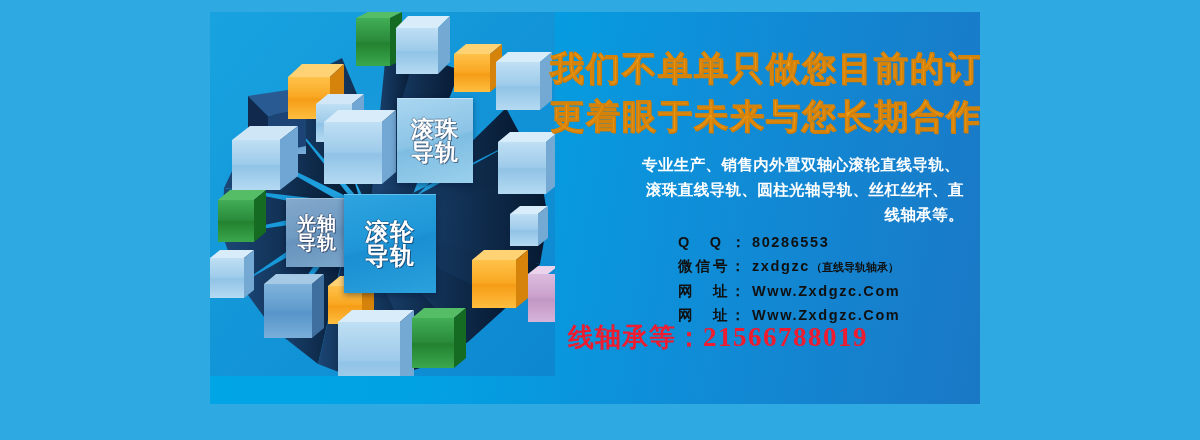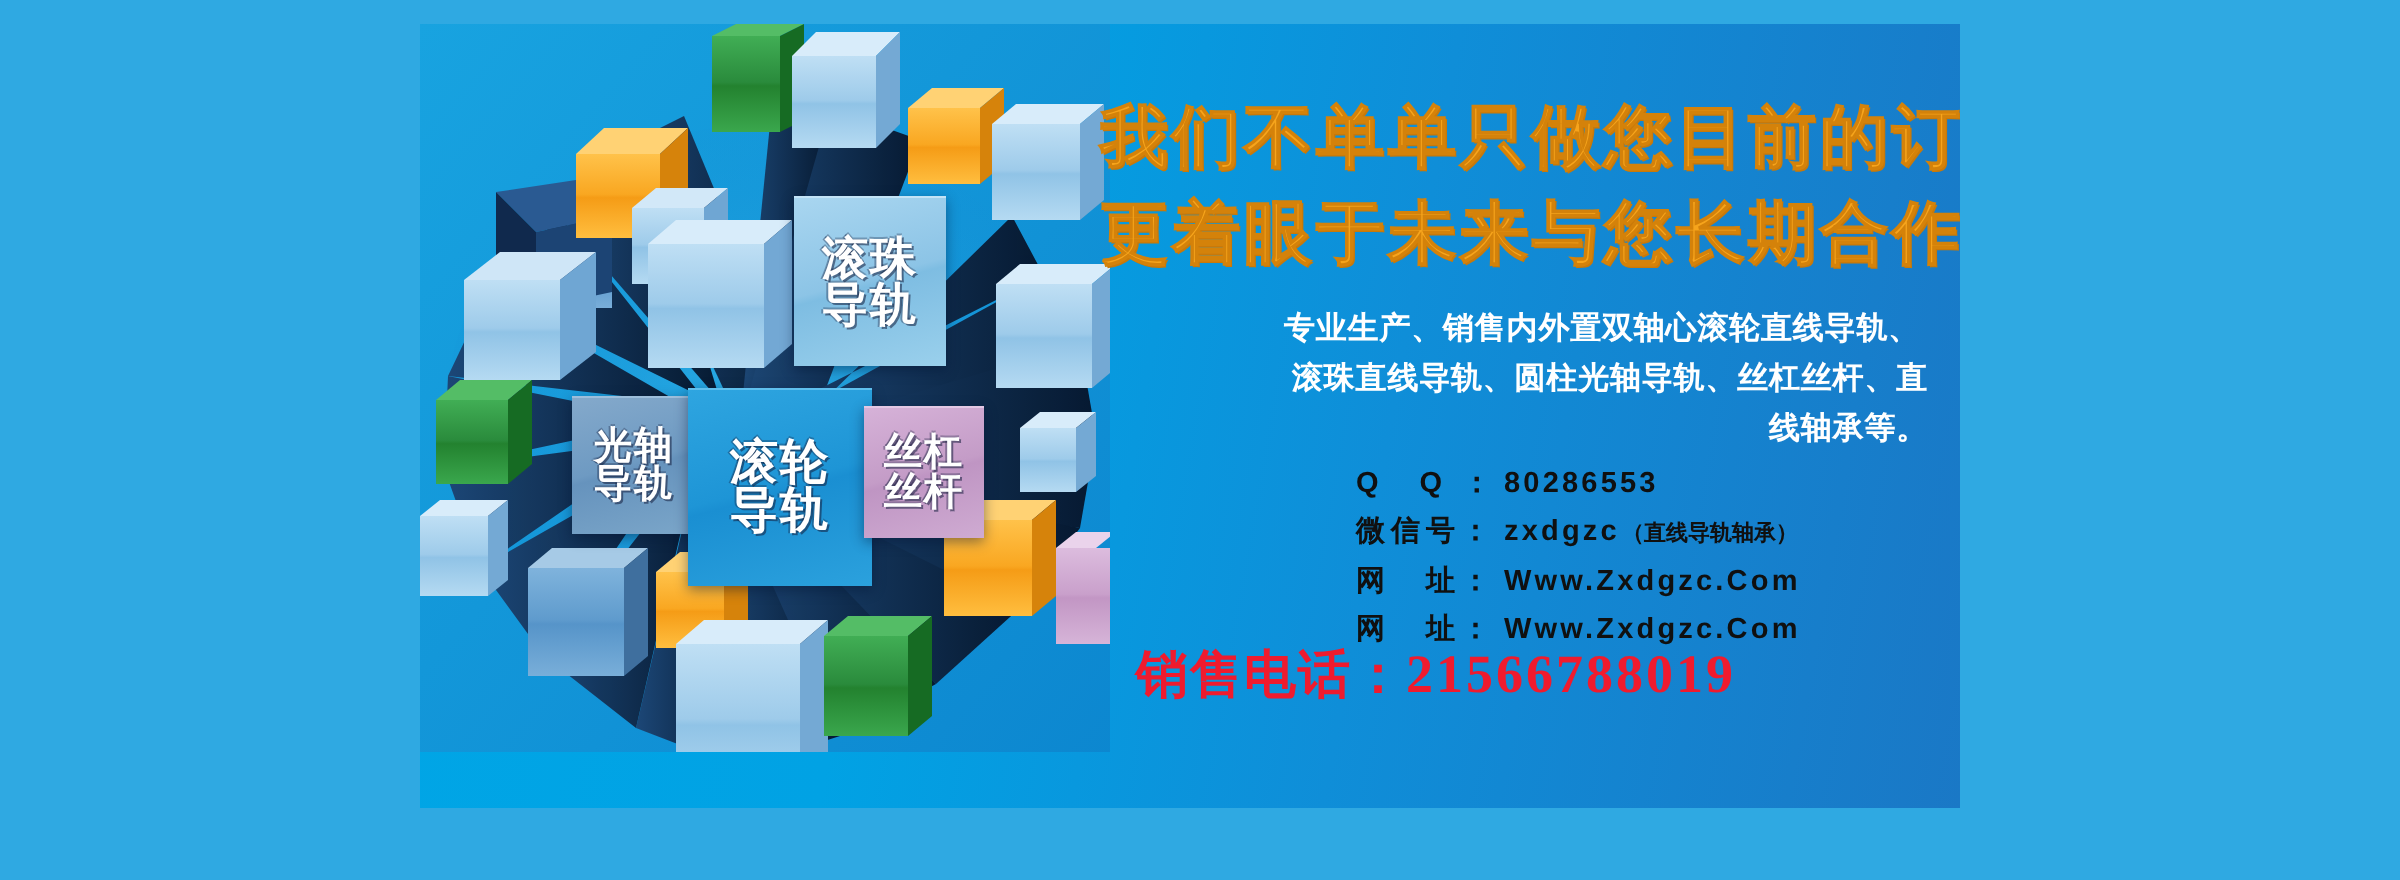--- a/index.html
+++ b/index.html
@@ -283,24 +283,20 @@
         <span>导轨</span>
       </div>
       <div class="cube-label" id="lbl-guangzhou">
         <span>光轴</span>
         <span>导轨</span>
       </div>
       <div class="cube-label" id="lbl-gunlun">
         <span>滚轮</span>
         <span>导轨</span>
       </div>
-      <div class="cube-label" id="lbl-sigang">
-        <span>丝杠</span>
-        <span>丝杆</span>
-      </div>
     </div>
 
     <div id="copy">
 
       <div class="headline" id="headline1">我们不单单只做您目前的订单</div>
       <div class="headline" id="headline2">更着眼于未来与您长期合作</div>
 
       <div id="desc">
         <div>专业生产、销售内外置双轴心滚轮直线导轨、</div>
         <div>滚珠直线导轨、圆柱光轴导轨、丝杠丝杆、直</div>
@@ -321,18 +317,18 @@
           <span class="c-key">网　址：</span>
           <span class="c-val">Www.Zxdgzc.Com</span>
         </div>
         <div class="c-row">
           <span class="c-key">网　址：</span>
           <span class="c-val">Www.Zxdgzc.Com</span>
         </div>
       </div>
 
       <div id="phone">
-        <span class="p-label">销售电话：</span><span class="p-number">21566788019</span>
+        <span class="p-label">线轴承等：</span><span class="p-number">21566788019</span>
       </div>
 
     </div>
   </div>
 </div>
 
 </body></html>

